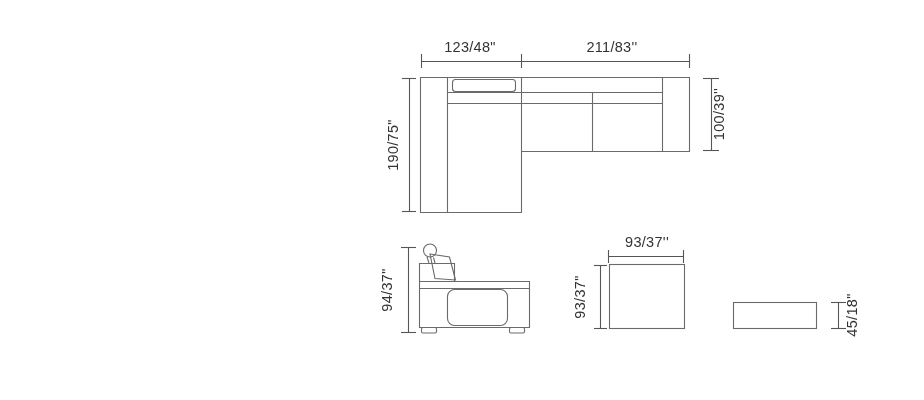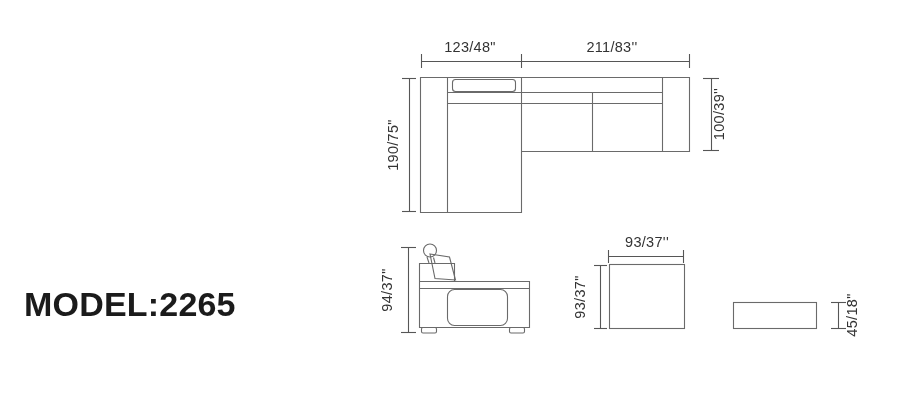--- a/index.html
+++ b/index.html
@@ -130,14 +130,13 @@
       <rect class="outline" x="733.5" y="302.5" width="83" height="26"></rect>
       <g>
         <path class="dimline" d="M838.5,302 V329"></path>
         <path class="dimline" d="M831,302.5 H846"></path>
         <path class="dimline" d="M831,328.5 H846"></path>
         <text class="dimtext" x="857" y="315" text-anchor="middle" transform="rotate(-90 857 315)">45/18"</text>
       </g>
     </g>
   </svg>
 
-  <div class="model-label">MODEL:2265</div>
 </div>
 
 </body></html>

